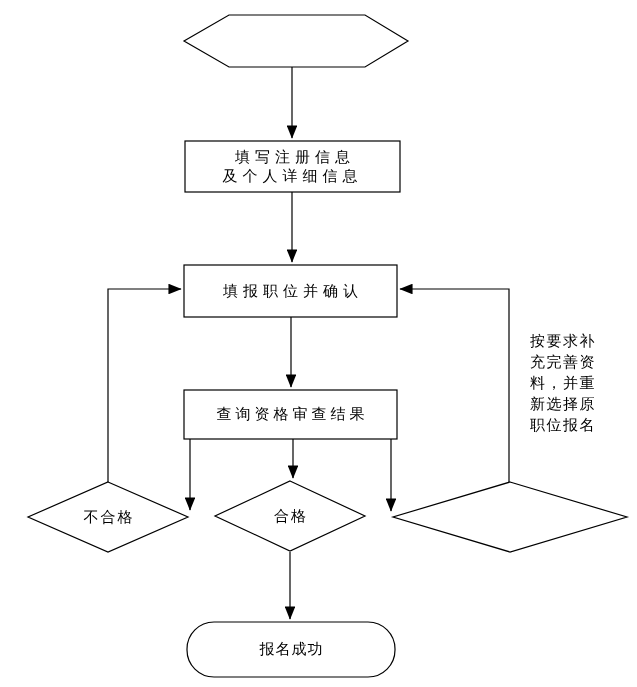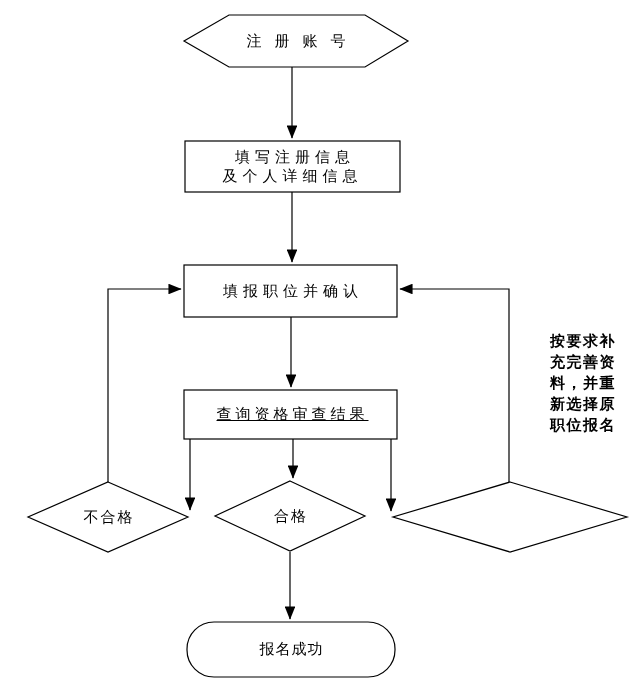--- a/index.html
+++ b/index.html
@@ -99,36 +99,35 @@
 
     <line class="edge" x1="391" y1="439" x2="391" y2="511" marker-end="url(#arw)"></line>
 
     <line class="edge" x1="290" y1="552" x2="290" y2="619" marker-end="url(#arw)"></line>
 
     <polyline class="edge" points="108,482 108,289 181,289" marker-end="url(#arw)"></polyline>
 
     <polyline class="edge" points="509,482 509,289 400,289" marker-end="url(#arw)"></polyline>
   </svg>
 
-  <div class="label ls-hex" style="left:184px; top:15px;  width:224px; height:52px;">注册账号</div>
 
   <div class="label ls-box" style="left:185px; top:141px; width:215px; height:51px;">填写注册信息
 及个人详细信息</div>
 
   <div class="label ls-box" style="left:184px; top:265px; width:213px; height:52px;">填报职位并确认</div>
 
-  <div class="label ls-box2" style="left:184px; top:390px; width:213px; height:49px;text-decoration:underline;">查询资格审查结果</div>
+  <div class="label ls-box2" style="left:184px; top:390px; width:213px; height:49px;">查询资格审查结果</div>
 
   <div class="label ls-dia" style="left:215px; top:481px; width:150px; height:70px;">合格</div>
 
   <div class="label ls-dia" style="left:28px;  top:482px; width:160px; height:70px;">不合格</div>
 
 
   <div class="label ls-term" style="left:187px; top:622px; width:208px; height:55px;">报名成功</div>
 
 
-  <div class="note note-right" style="left:550px; top:331px; width:82px;font-weight:bold;">按要求补
+  <div class="note note-right" style="left:530px; top:331px; width:82px;">按要求补
 充完善资
 料，并重
 新选择原
 职位报名</div>
 
 </div>
 
 </body></html>

